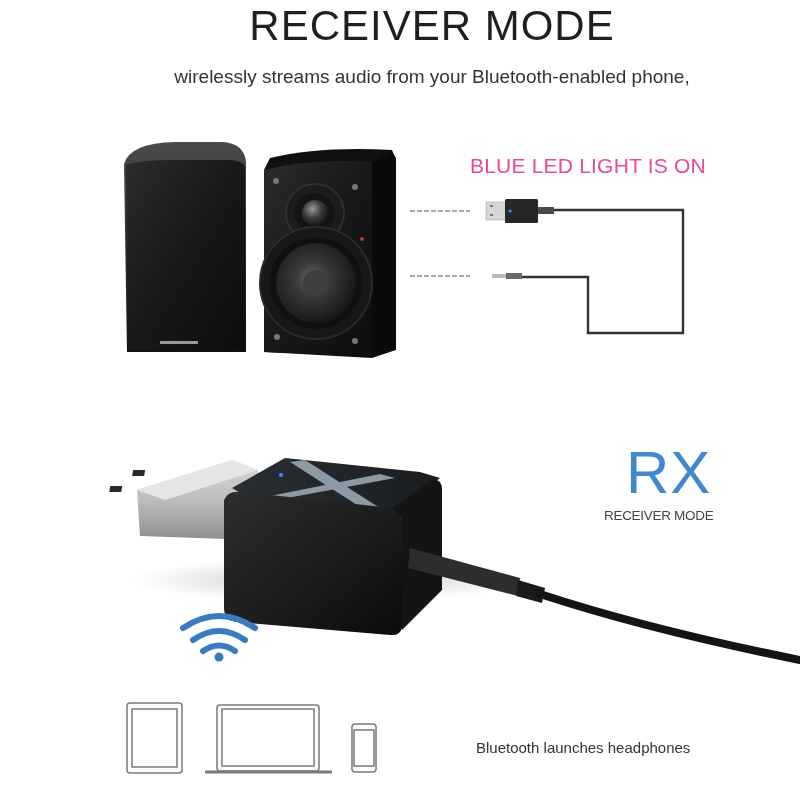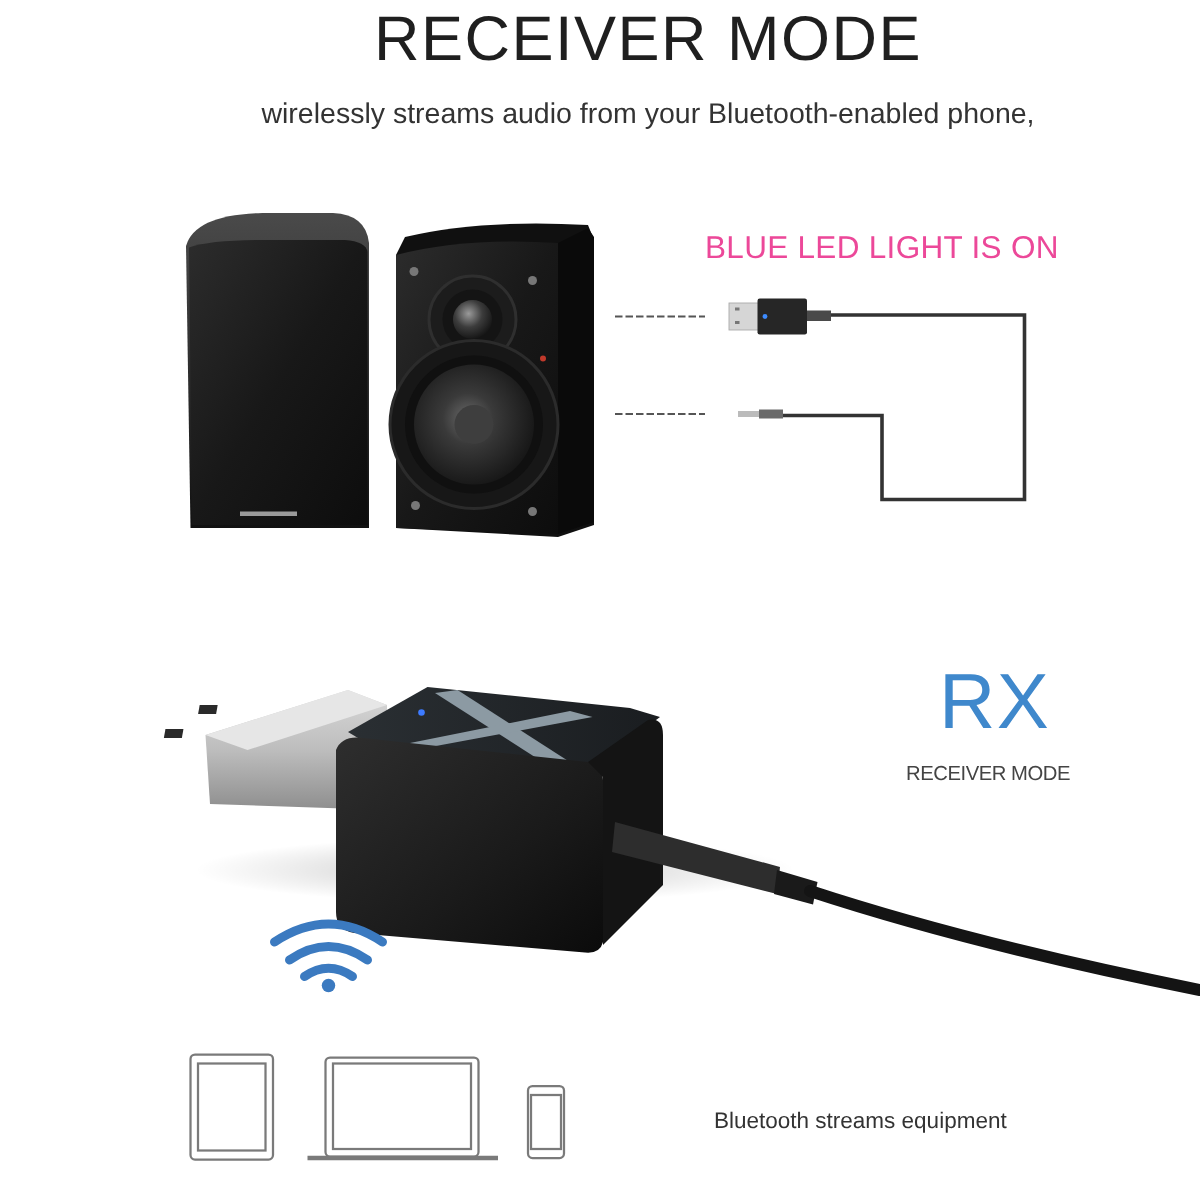--- a/index.html
+++ b/index.html
@@ -1,21 +1,21 @@
 <!DOCTYPE html>
 <html><head>
 <meta charset="utf-8">
 <style>
   html, body { margin: 0; padding: 0; background: #ffffff; }
   body { width: 800px; height: 800px; position: relative; overflow: hidden; font-family: "Liberation Sans", "DejaVu Sans", sans-serif; }
   .abs { position: absolute; margin-left: 32px; }
   .title { left: 0; width: 800px; top: 2px; text-align: center; font-size: 42px; color: #1f1f1f; letter-spacing: 1px; font-weight: 400; }
   .subtitle { left: 0; width: 800px; top: 66px; text-align: center; font-size: 19px; line-height: 21px; color: #333333; }
   .led-caption { left: 438px; top: 154px; font-size: 21px; color: #ec4899; letter-spacing: 0.2px; }
-  .rx { left: 594px; top: 438px; font-size: 52px; color: #3f88cc; font-weight: 400; letter-spacing: 1px; }
+  .rx { left: 594px; top: 438px; font-size: 60px; color: #3f88cc; font-weight: 400; letter-spacing: 1px; }
   .rx-sub { left: 572px; top: 508px; font-size: 13.5px; color: #444444; letter-spacing: -0.3px; }
   .bt-caption { left: 444px; top: 739px; font-size: 15px; color: #333333; }
   svg { position: absolute; left: 0; top: 0; }
 </style>
 </head>
 <body>
 
 <div class="abs title">RECEIVER MODE</div>
 <div class="abs subtitle">
   <div>wirelessly streams audio from your Bluetooth-enabled phone,</div>
@@ -147,13 +147,13 @@
   </g>
   <g fill="none" stroke="#7a7a7a" stroke-width="1.5">
     <rect x="352" y="724" width="24" height="48" rx="3"></rect>
     <rect x="354" y="730" width="20" height="36"></rect>
   </g>
 </svg>
 
 <div class="abs led-caption">BLUE LED LIGHT IS ON</div>
 <div class="abs rx">RX</div>
 <div class="abs rx-sub">RECEIVER MODE</div>
-<div class="abs bt-caption">Bluetooth streams equipment</div>
+<div class="abs bt-caption">Bluetooth launches headphones</div>
 
 </body></html>

